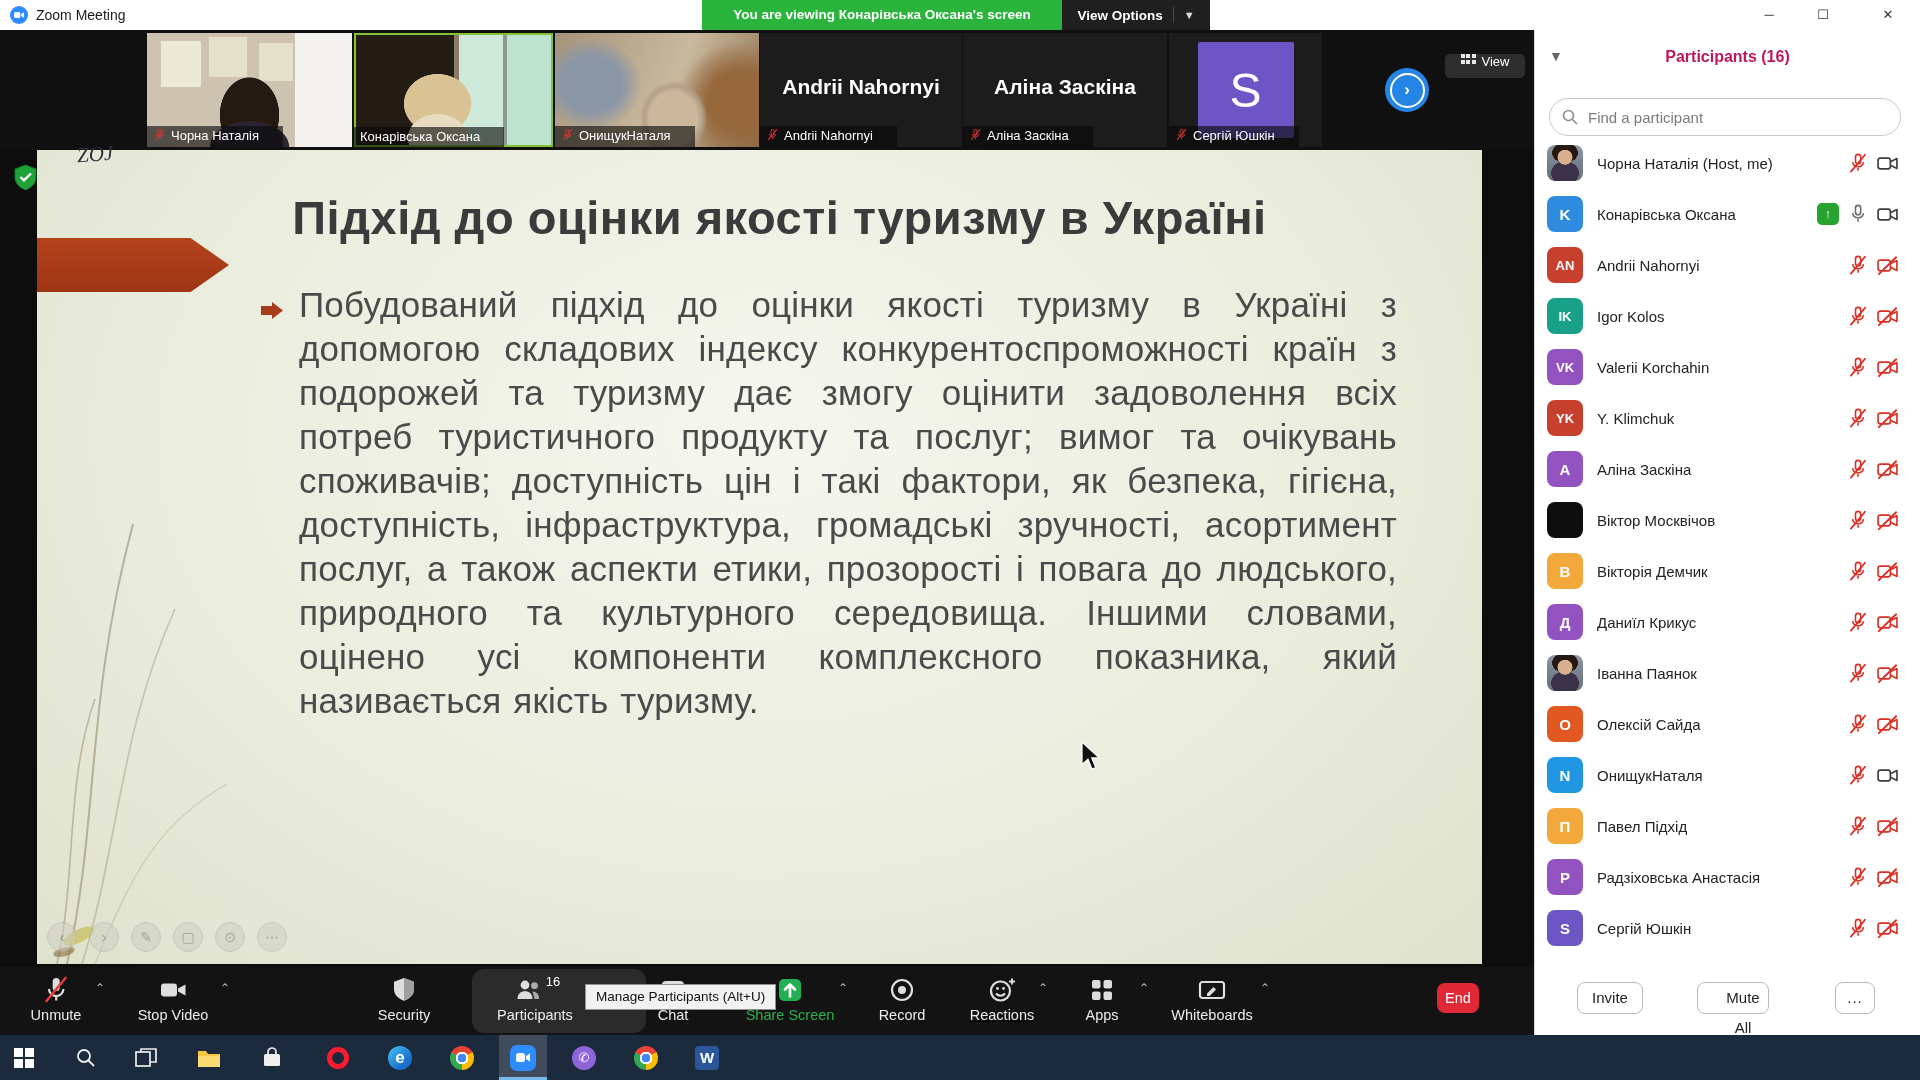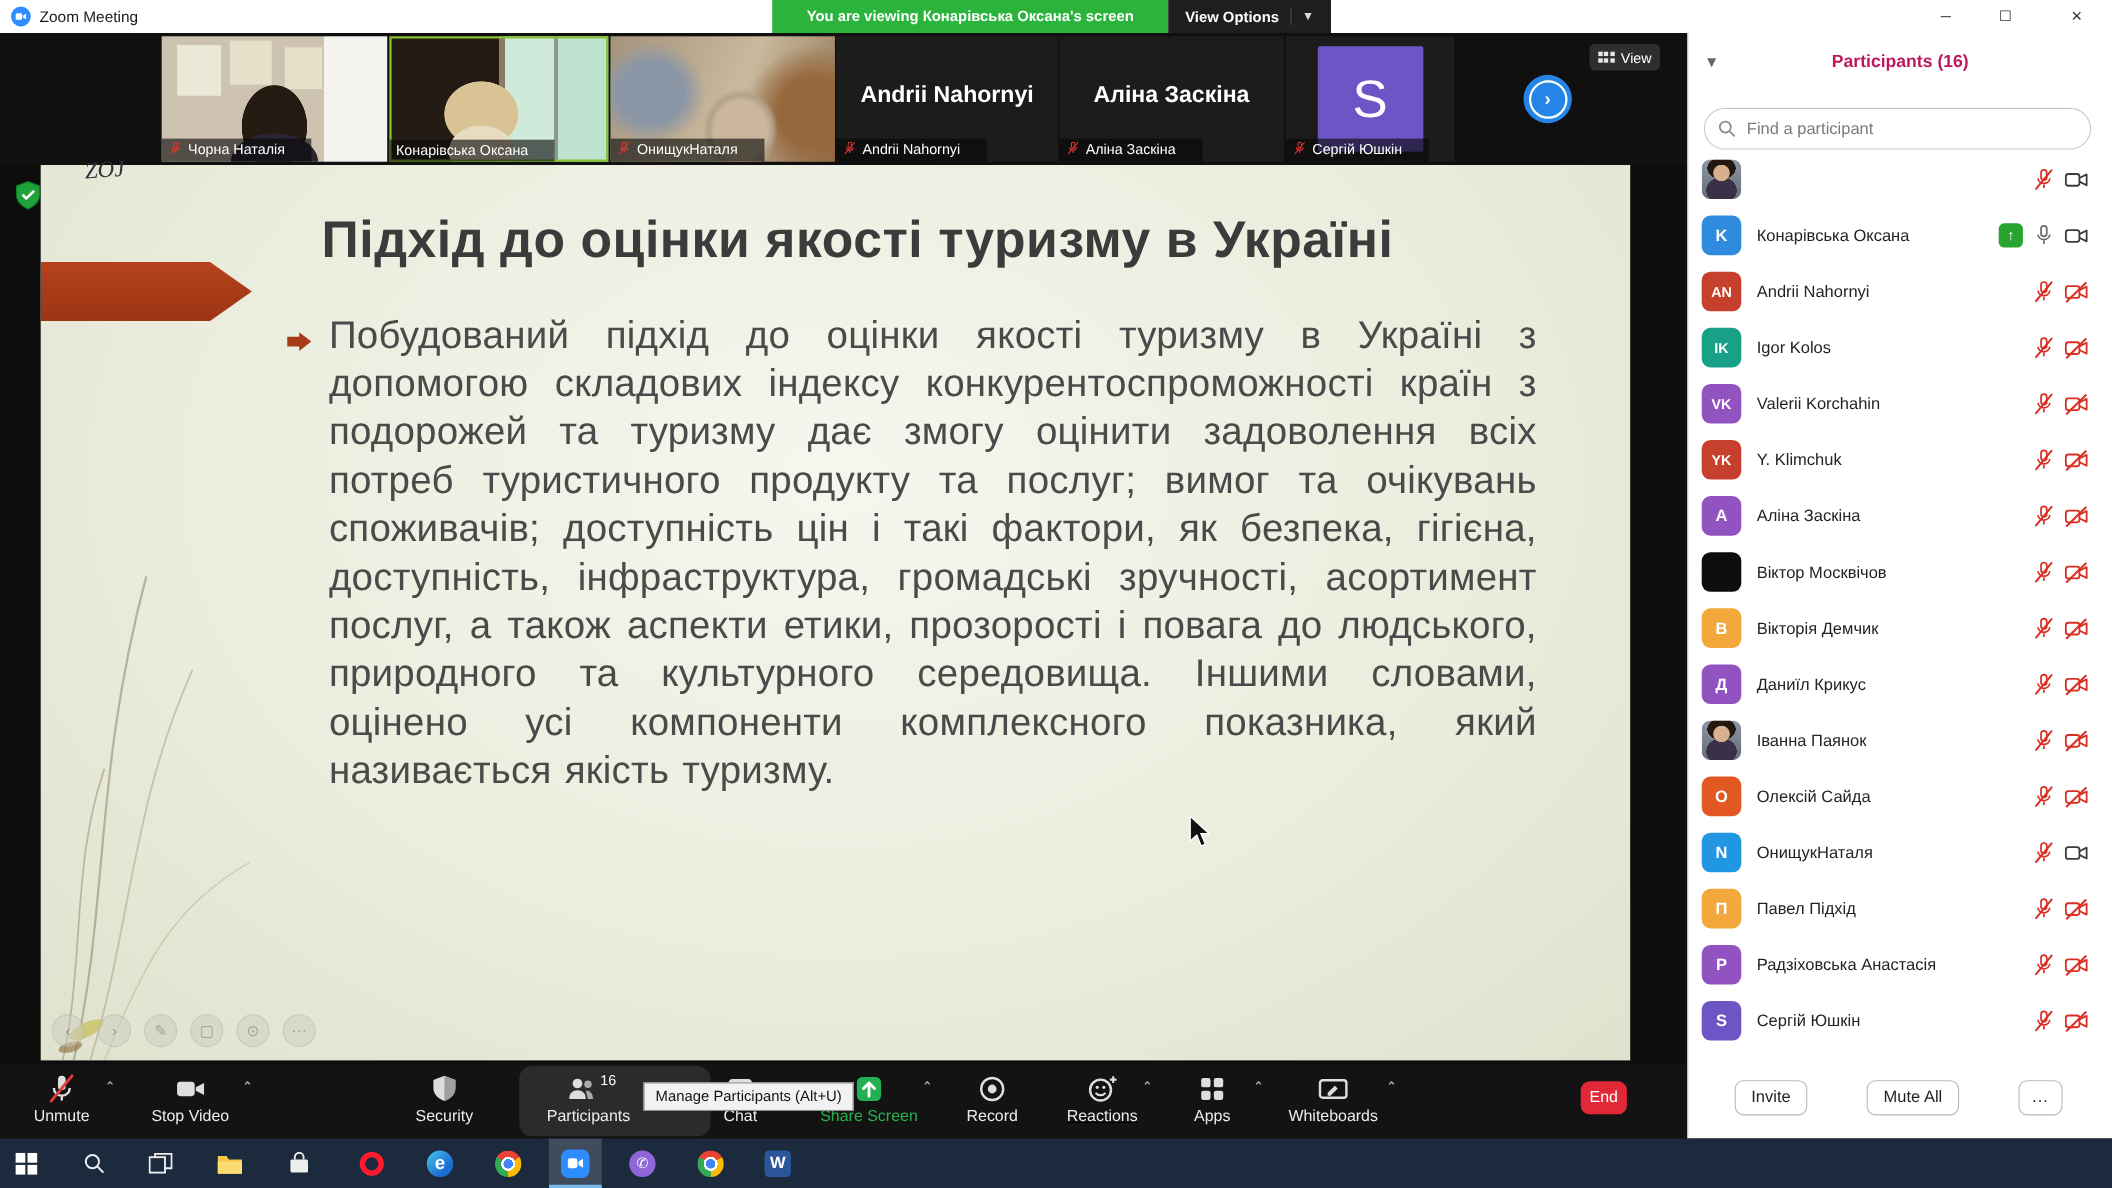--- a/index.html
+++ b/index.html
@@ -48,22 +48,22 @@
     background-repeat:no-repeat; }
   .scene-blur { background-image:
       radial-gradient(ellipse 34px 38px at 58% 75%, #cbb89c 0 70%, #b3a188 85%, transparent 100%),
       radial-gradient(ellipse 50px 46px at 18% 45%, #8a96a6 0 60%, transparent 100%),
       radial-gradient(ellipse 60px 60px at 90% 60%, #96683c 0 50%, transparent 100%),
       linear-gradient(115deg,#a5947c,#c9b99d 55%, #8a6a4c); }
   #strip-arrow { position:absolute; left:1385px; top:38px; width:44px; height:44px; border-radius:50%;
                  background:#2585e6; display:flex; align-items:center; justify-content:center; cursor:pointer; }
   #strip-arrow .ring { width:35px; height:35px; border-radius:50%; border:2.5px solid #fff;
                  display:flex; align-items:center; justify-content:center; color:#fff; font-size:17px; font-weight:bold; }
-  #view-btn { position:absolute; left:1445px; top:10px; width:64px; height:24px; background:#2e2e2e; border-radius:5px;
-              color:#fff; font-size:13px; display:flex; align-items:center; justify-content:center; gap:6px; cursor:pointer; }
+  #view-btn { position:absolute; left:1445px; top:24px; width:80px; height:24px; background:#2e2e2e; border-radius:5px;
+              color:#fff; font-size:13px; display:flex; justify-content:center; gap:6px; cursor:pointer; }
   .grid-ico { display:inline-grid; grid-template-columns:4px 4px 4px; grid-template-rows:4px 4px; gap:1.5px; }
   .grid-ico i { background:#e8e8e8; }
 
   
   #slide { position:absolute; left:37px; top:120px; width:1445px; height:814px;
            background:radial-gradient(ellipse at 50% 35%, #f5f6ee 0%, #ebedde 55%, #dfe2cd 100%); }
   #slide-title { position:absolute; left:120px; right:80px; top:40px; font-size:47px; font-weight:bold;
                  color:#3b3b3b; text-align:center; letter-spacing:.5px; }
   #slide-arrow { position:absolute; left:0; top:88px; width:192px; height:54px;
                  background:linear-gradient(180deg,#b4431d,#9d3413);
@@ -114,21 +114,21 @@
       radial-gradient(ellipse 14px 12px at 50% 78%, #3a3048 0 98%, transparent 100%),
       linear-gradient(#8d97a5,#646e78); }
   .p-name { position:absolute; left:62px; top:0; height:51px; line-height:51px; font-size:15px; color:#232323; white-space:nowrap; }
   .p-ico { position:absolute; top:14px; }
   .p-share { position:absolute; left:282px; top:14px; width:22px; height:22px; background:#28a32e; border-radius:5px;
              color:#fff; font-size:13px; font-weight:bold; text-align:center; line-height:22px; }
   .panel-btn { position:absolute; top:952px; height:32px; border:1px solid #b9b9b9; border-radius:8px; background:#fff;
                font-size:15px; color:#232323; text-align:center; line-height:30px; cursor:pointer;
                font-family:"Liberation Sans", sans-serif; }
   #btn-invite { left:42px; width:66px; }
-  #btn-muteall { left:162px; width:84px; }
+  #btn-muteall { left:162px; width:72px;padding-left:20px; }
   #btn-more { left:300px; width:40px; letter-spacing:1px; }
 
   
   #taskbar { position:absolute; left:0; top:1035px; width:1920px; height:45px; background:#1c2a3d; z-index:60; }
   .task-app { position:absolute; top:0; width:48px; height:45px; display:flex; align-items:center; justify-content:center; cursor:pointer; }
   .task-app.active { background:rgba(255,255,255,.16); box-shadow:inset 0 -3px 0 #76b9ed; }
   .chrome-ico { width:24px; height:24px; border-radius:50%;
       background: radial-gradient(circle, #4285f4 0 25%, #fff 26% 37%, transparent 38%),
                   conic-gradient(from -60deg, #ea4335 0 120deg, #fbbc05 120deg 240deg, #34a853 240deg 360deg); }
   .zoomapp-ico { width:26px; height:26px; border-radius:7px; background:#2d8cff; display:flex; align-items:center; justify-content:center; }
@@ -406,20 +406,21 @@
     <input id="panel-search" type="text" placeholder="Find a participant" style="">
     <span id="search-ico">
       <svg width="16" height="16" viewBox="0 0 16 16">
           <circle cx="6.5" cy="6.5" r="5" stroke="#8a8a8a" stroke-width="1.6" fill="none"></circle>
           <line x1="10.5" y1="10.5" x2="15" y2="15" stroke="#8a8a8a" stroke-width="1.6"></line>
         </svg>
     </span>
     <div id="p-list">
         <div class="p-row" style="top: 108px;">
           <div class="p-avatar avatar-photo"></div>
+          <div class="p-name">Чорна Наталія (Host, me)</div>
           <span class="p-ico" style="left: 312px;"><svg width="22" height="22" viewBox="0 0 28 28">
     <rect x="10.8" y="3" width="6.6" height="12" rx="3.3" fill="none" stroke="#d93025" stroke-width="2"></rect>
     <path d="M7.2 13a7 7 0 0 0 13.8 0" fill="none" stroke="#d93025" stroke-width="2"></path>
     <line x1="14.1" y1="20" x2="14.1" y2="24" stroke="#d93025" stroke-width="2"></line>
     <line x1="23" y1="3.5" x2="5" y2="25" stroke="#d93025" stroke-width="2.3" stroke-linecap="round"></line>
             </svg></span>
           <span class="p-ico" style="left: 341px;"><svg width="23" height="23" viewBox="0 0 28 28">
     <rect x="2.5" y="7.5" width="15" height="13" rx="2.8" fill="none" stroke="#3c3c3c" stroke-width="2"></rect>
     <path d="M17.5 12 L25.5 8 V20 L17.5 16" fill="none" stroke="#3c3c3c" stroke-width="2" stroke-linejoin="round"></path>
     </svg></span>

